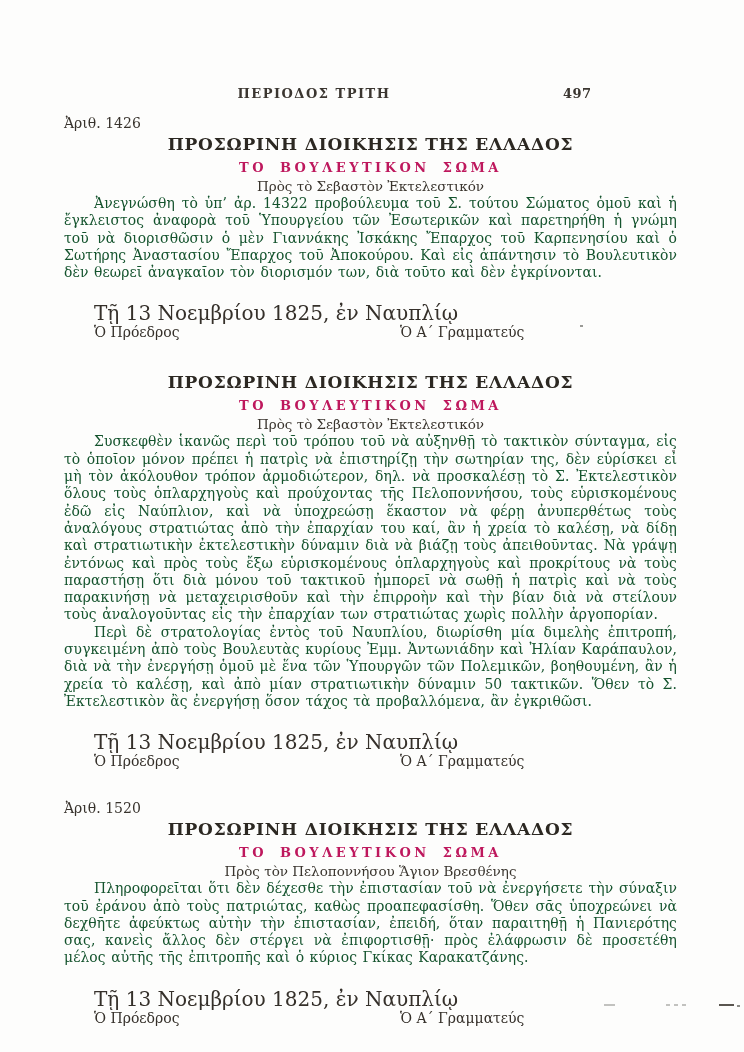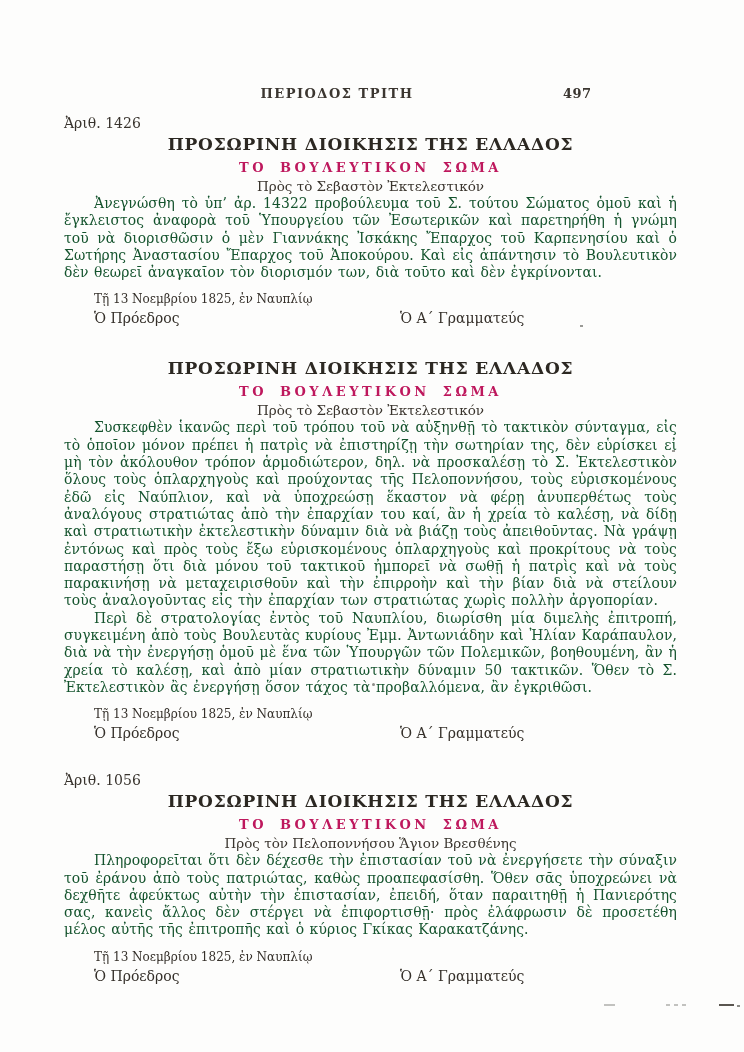--- a/index.html
+++ b/index.html
@@ -12,21 +12,21 @@
     color:#35302a;
     overflow:hidden;
   }
   .content {
     position:absolute;
     left:64px; top:86px;
     width:613px;
   }
   
   .running-header { position:relative; height:18px; font-size:13px; font-weight:bold; color:#3b3630; }
-  .running-title { position:absolute; left:273px; transform:translateX(-50%); letter-spacing:1.5px; white-space:nowrap; }
+  .running-title { position:absolute; left:250px; transform:translateX(-50%); letter-spacing:1.5px; white-space:nowrap; }
   .page-number { position:absolute; left:499px; letter-spacing:0.5px; }
 
   
   .section { margin-top:11px; }
   .section + .section { margin-top:29px; }
   .decree-number { font-size:14px; line-height:17px; color:#38332d; }
   .decree-title {
     text-align:center; font-size:17px; font-weight:bold;
     letter-spacing:0.8px; line-height:23px; margin-top:1px;
     color:#2c2username:#2c2username;
@@ -37,21 +37,21 @@
     letter-spacing:3.5px; word-spacing:5px; line-height:19px; margin-top:2px;
     color:#be185d;
   }
   .decree-addressee { text-align:center; font-size:13.5px; line-height:16px; margin-top:1px; color:#3a352e; }
   .decree-body { margin-top:1px; }
   .decree-body p {
     margin:0; text-align:justify; text-indent:30px;
     font-size:13.9px; line-height:17.3px; letter-spacing:0.1px; word-spacing:1px;
     color:#14532d;
   }
-  .decree-dateline { margin-top:10px; padding-left:30px; font-size:12px; line-height:17px; }
+  .decree-dateline { margin-top:24px; padding-left:30px; font-size:20px; line-height:17px; }
   .signature-row { position:relative; margin-top:2px; height:18px; font-size:14px; }
   .signature-left { position:absolute; left:30px; white-space:nowrap; }
   .signature-right { position:absolute; left:336px; white-space:nowrap; }
 
   
   .speck { position:absolute; background:#9a9a96; }
   .speck-a { left:580px; top:325px; width:3px; height:2px; }
   .speck-b { left:672px; top:450px; width:3px; height:2px; }
   .speck-c { left:372px; top:683px; width:3px; height:3px; border-radius:50%; background:#8c8c88; }
   .dash { position:absolute; top:1004px; height:2px; }
@@ -95,21 +95,21 @@
         <p>Περὶ δὲ στρατολογίας ἐντὸς τοῦ Ναυπλίου, διωρίσθη μία διμελὴς ἐπιτροπή, συγκειμένη ἀπὸ τοὺς Βουλευτὰς κυρίους Ἐμμ. Ἀντωνιάδην καὶ Ἠλίαν Καράπαυλον, διὰ νὰ τὴν ἐνεργήσῃ ὁμοῦ μὲ ἕνα τῶν Ὑπουργῶν τῶν Πολεμικῶν, βοηθουμένη, ἂν ἡ χρεία τὸ καλέσῃ, καὶ ἀπὸ μίαν στρατιωτικὴν δύναμιν 50 τακτικῶν. Ὅθεν τὸ Σ. Ἐκτελεστικὸν ἂς ἐνεργήσῃ ὅσον τάχος τὰ προβαλλόμενα, ἂν ἐγκριθῶσι.</p>
       </div>
       <div class="decree-dateline">Τῇ 13 Νοεμβρίου 1825, ἐν Ναυπλίῳ</div>
       <div class="signature-row">
         <span class="signature-left">Ὁ Πρόεδρος</span>
         <span class="signature-right">Ὁ Α´ Γραμματεύς</span>
       </div>
     </div>
 
     <div class="section">
-      <div class="decree-number">Ἀριθ. 1056</div>
+      <div class="decree-number">Ἀριθ. 1520</div>
       <div class="decree-title">ΠΡΟΣΩΡΙΝΗ ΔΙΟΙΚΗΣΙΣ ΤΗΣ ΕΛΛΑΔΟΣ</div>
       <div class="decree-subtitle">ΤΟ ΒΟΥΛΕΥΤΙΚΟΝ ΣΩΜΑ</div>
       <div class="decree-addressee">Πρὸς τὸν Πελοποννήσου Ἅγιον Βρεσθένης</div>
       <div class="decree-body">
         <p>Πληροφορεῖται ὅτι δὲν δέχεσθε τὴν ἐπιστασίαν τοῦ νὰ ἐνεργήσετε τὴν σύναξιν τοῦ ἐράνου ἀπὸ τοὺς πατριώτας, καθὼς προαπεφασίσθη. Ὅθεν σᾶς ὑποχρεώνει νὰ δεχθῆτε ἀφεύκτως αὐτὴν τὴν ἐπιστασίαν, ἐπειδή, ὅταν παραιτηθῇ ἡ Πανιερότης σας, κανεὶς ἄλλος δὲν στέργει νὰ ἐπιφορτισθῇ· πρὸς ἐλάφρωσιν δὲ προσετέθη μέλος αὐτῆς τῆς ἐπιτροπῆς καὶ ὁ κύριος Γκίκας Καρακατζάνης.</p>
       </div>
       <div class="decree-dateline">Τῇ 13 Νοεμβρίου 1825, ἐν Ναυπλίῳ</div>
       <div class="signature-row">
         <span class="signature-left">Ὁ Πρόεδρος</span>
         <span class="signature-right">Ὁ Α´ Γραμματεύς</span>

